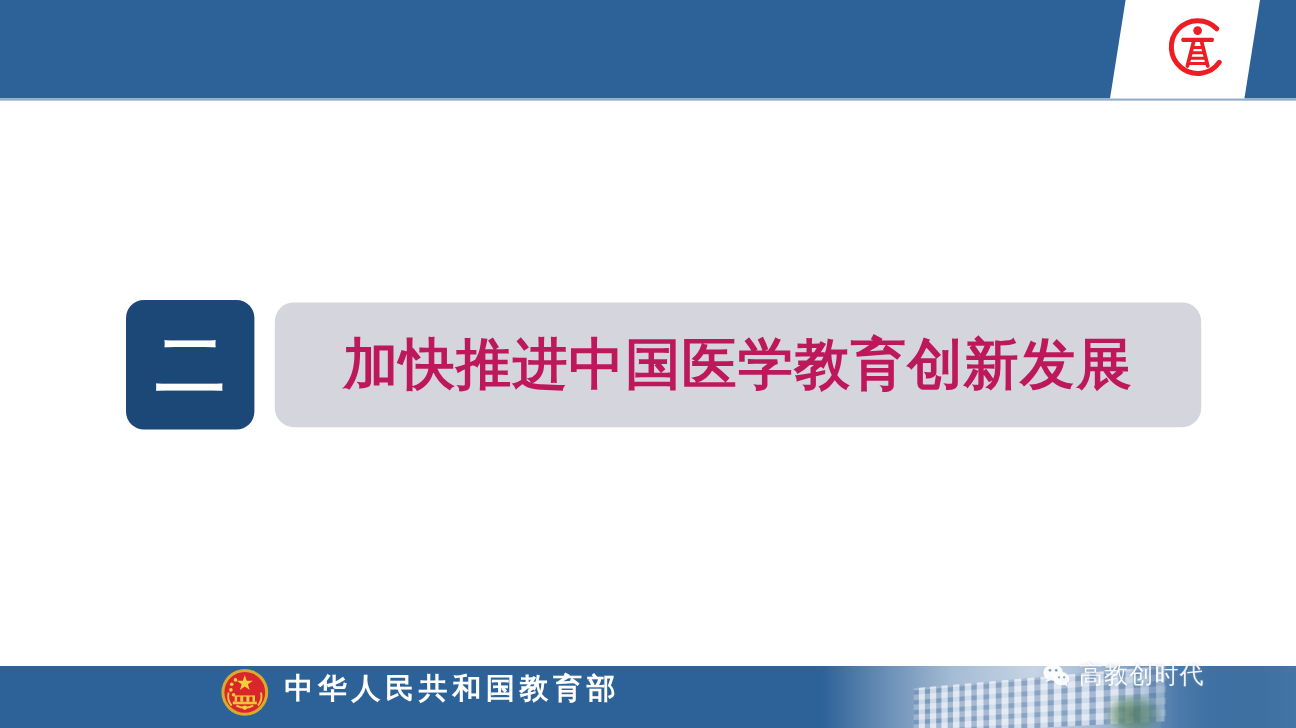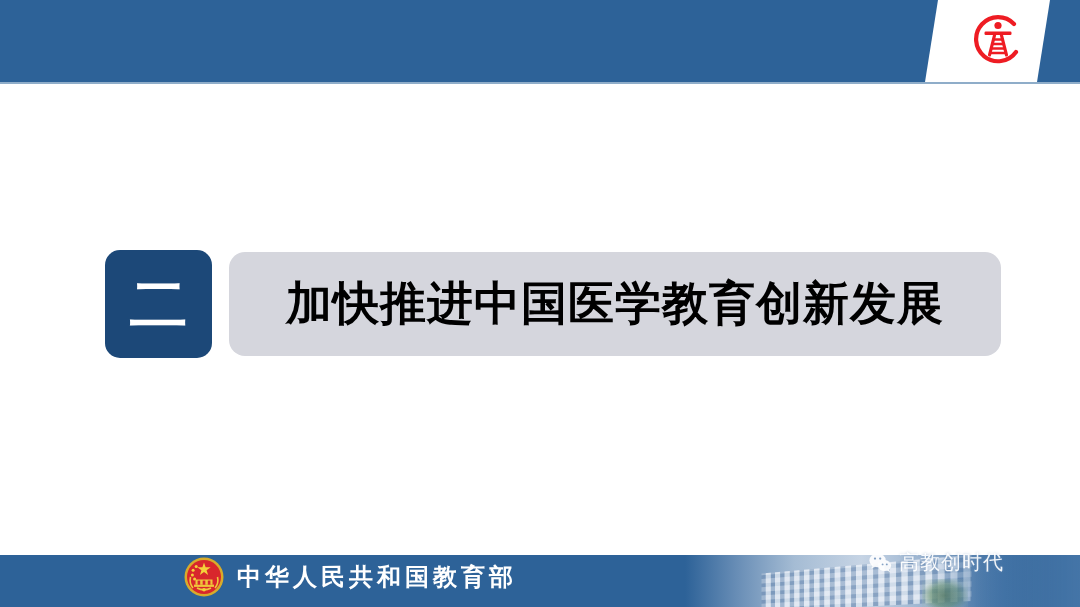--- a/index.html
+++ b/index.html
@@ -103,21 +103,21 @@
     height: 104px;
     background: #d5d6dd;
     border-radius: 16px;
     display: flex;
     align-items: center;
     justify-content: center;
     box-sizing: border-box;
     padding: 0 14px;
   }
   .title-text {
-    color: #000000;
+    color: #be185d;
     font-size: 46px;
     font-weight: bold;
     letter-spacing: 1px;
     white-space: nowrap;
     font-family: "DejaVu Sans", "Liberation Sans", sans-serif;
   }
 
   
   .footer-band {
     position: absolute;
@@ -211,21 +211,21 @@
     display: flex;
     flex-direction: column;
     justify-content: center;
   }
   .moe-cn {
     color: #ffffff;
     font-size: 24px;
     font-weight: bold;
     letter-spacing: 4px;
     line-height: 1.1;
-    font-family: Liberation Serif, serif;
+    font-family: Liberation Mono, monospace;
   }
   .moe-en {
     color: #e3ecf6;
     font-size: 10px;
     line-height: 1.3;
     margin-top: 2px;
     letter-spacing: 0.2px;
     font-family: "Liberation Sans", sans-serif;
   }
 

